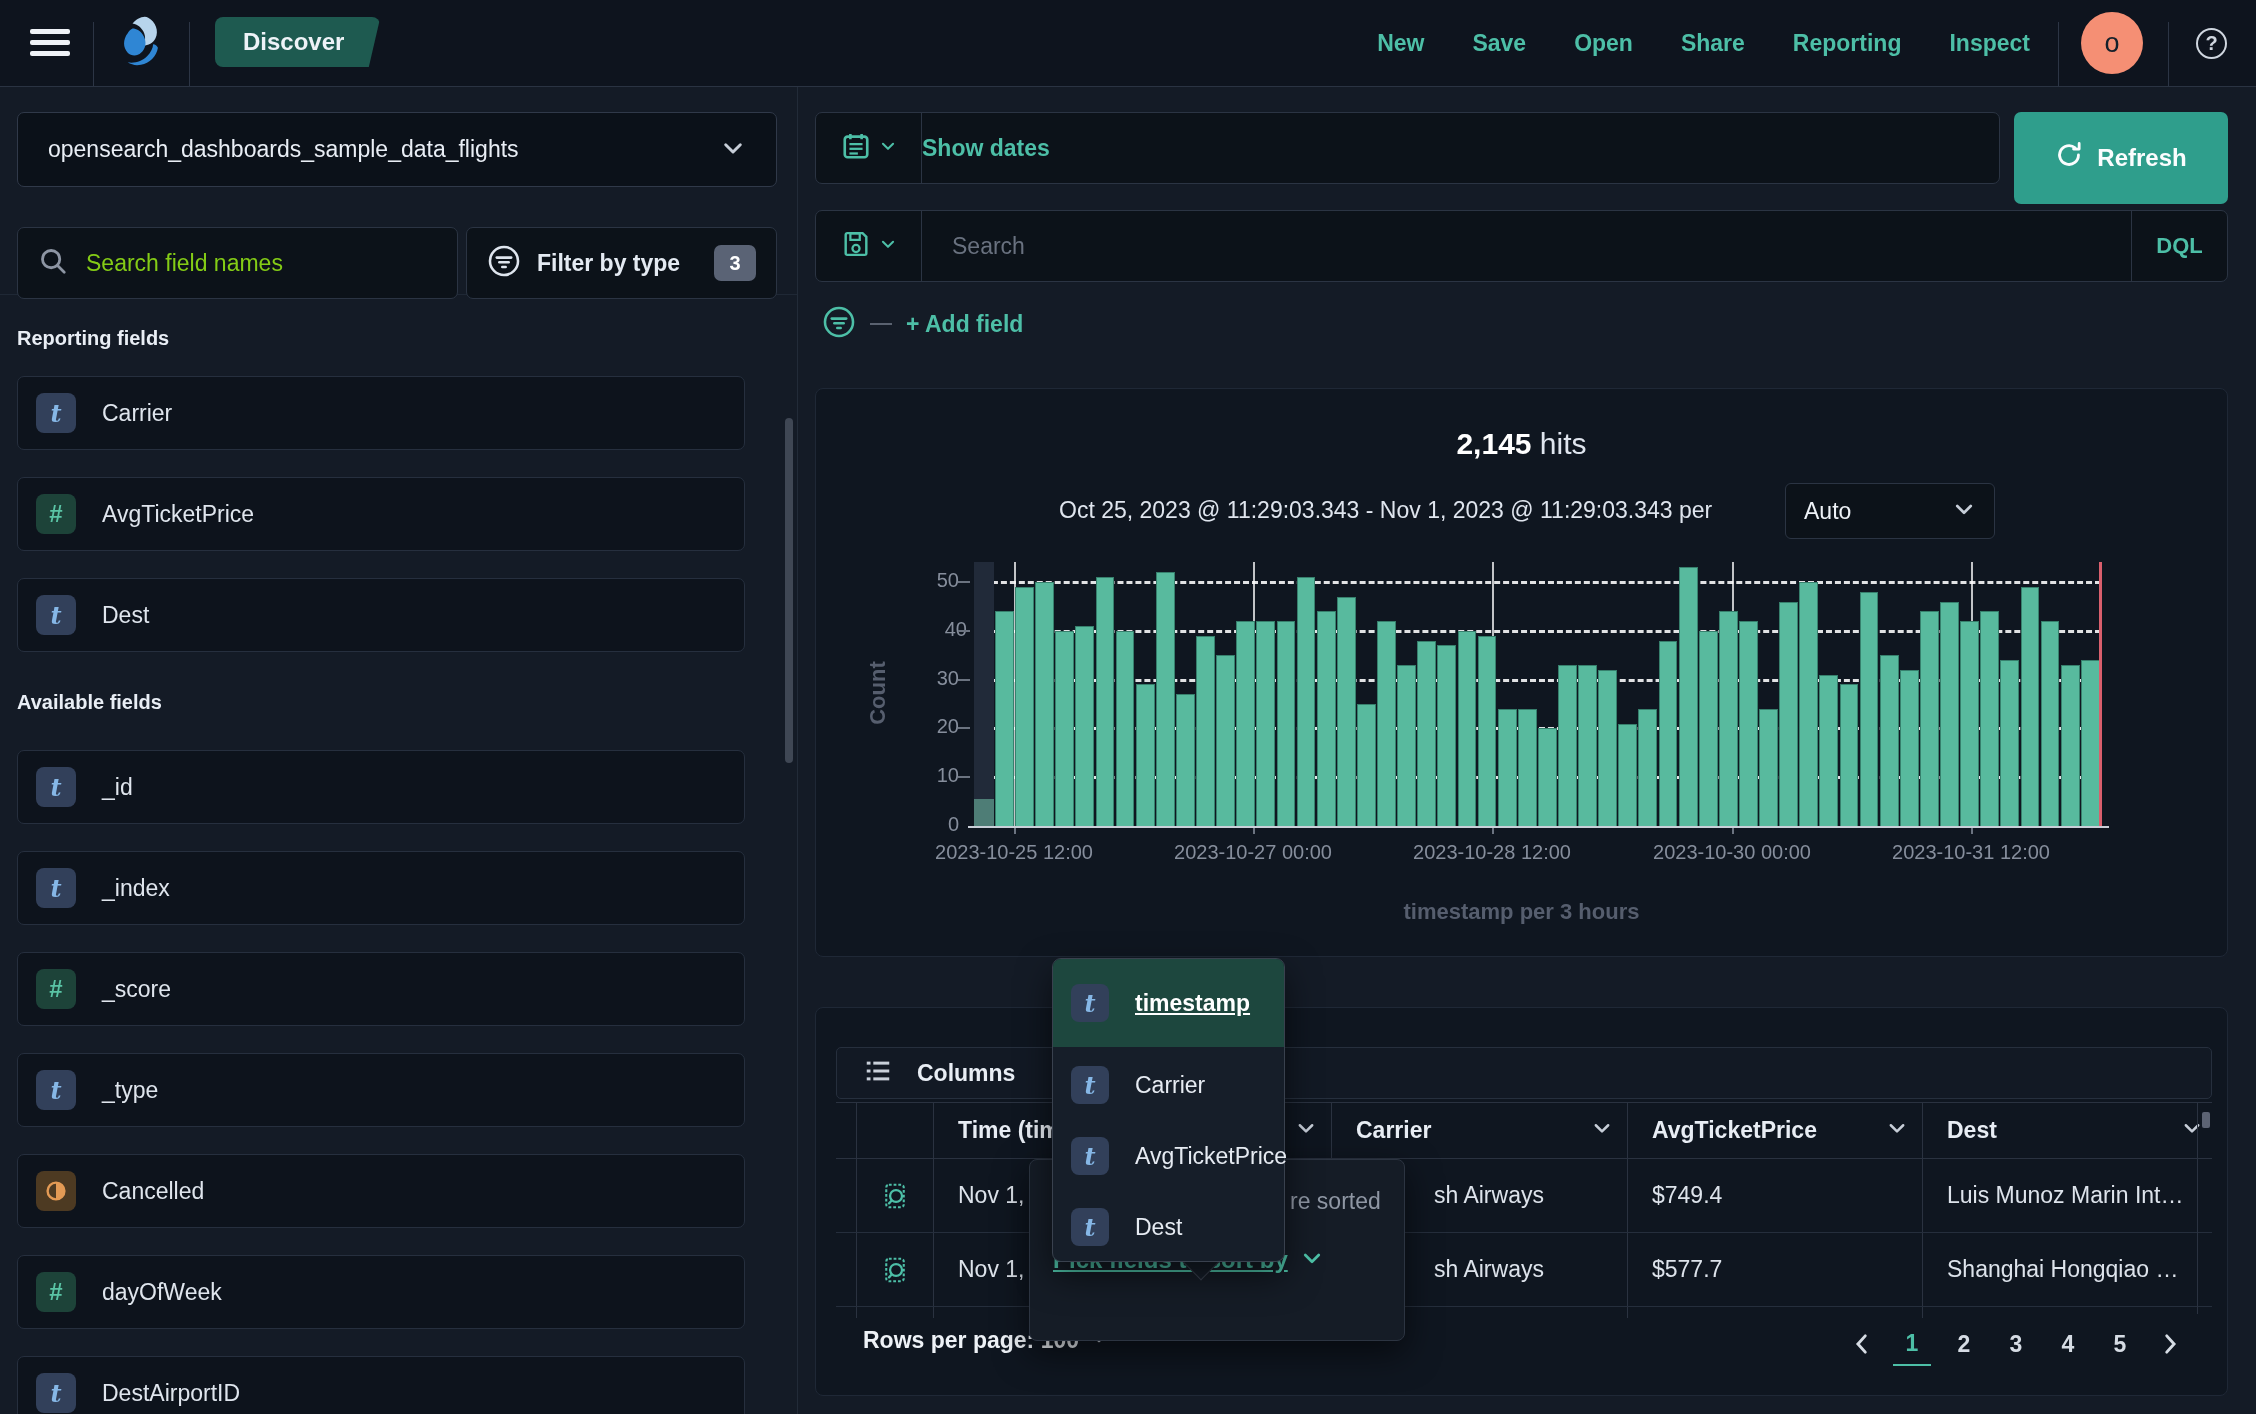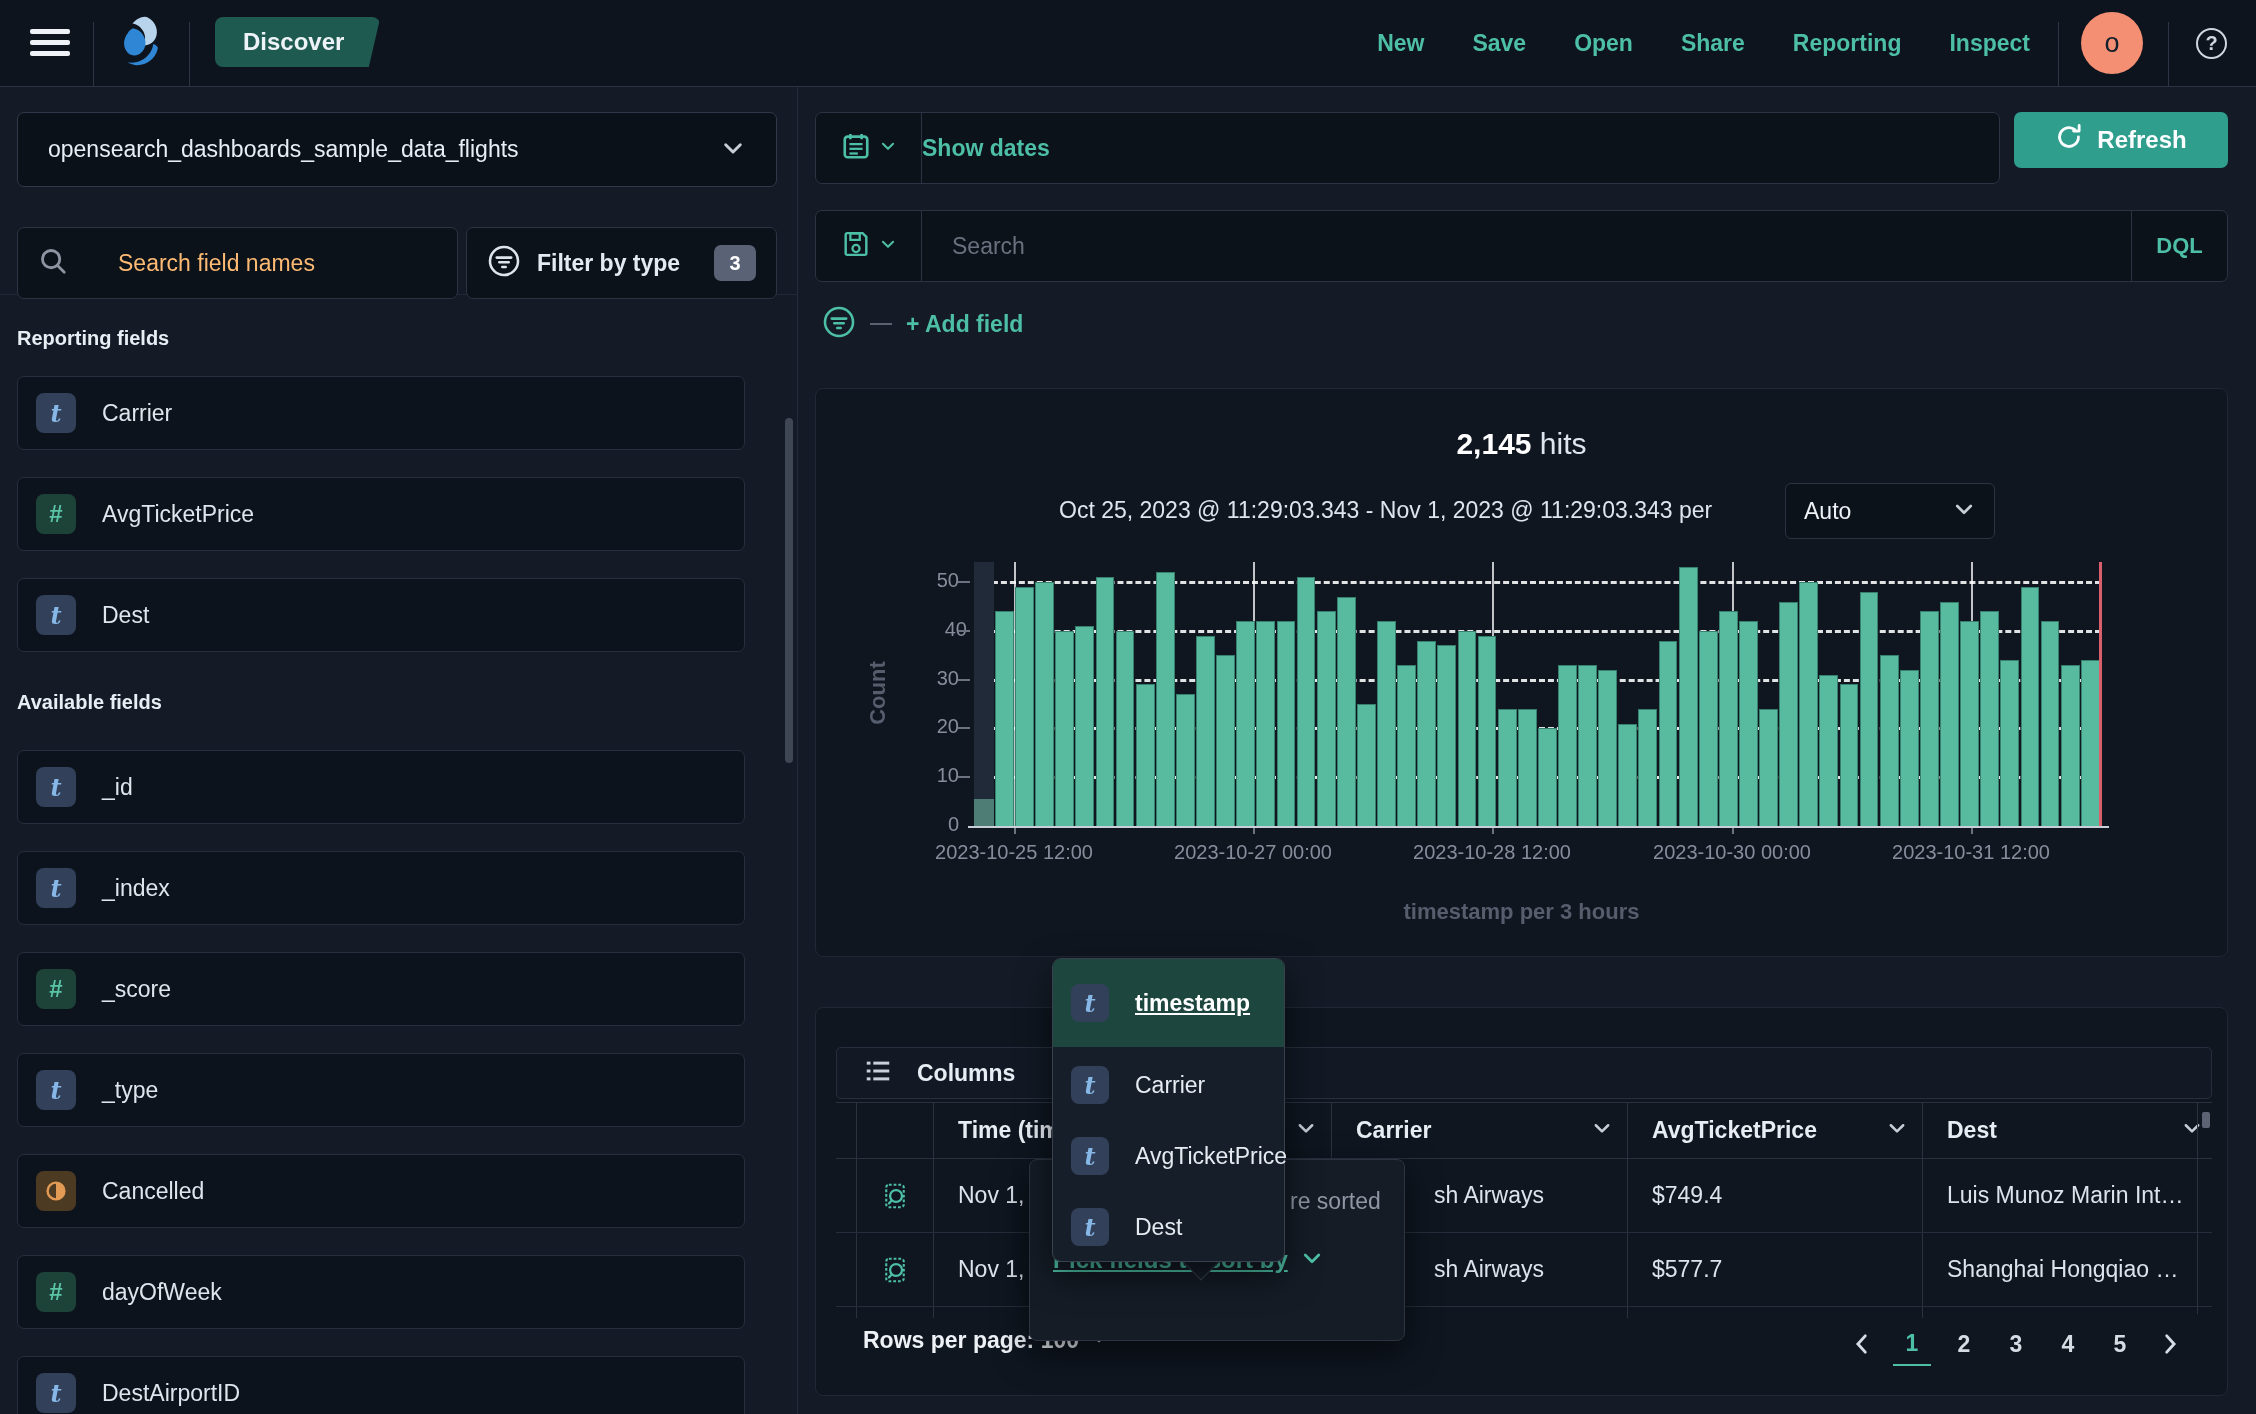--- a/index.html
+++ b/index.html
@@ -34,21 +34,21 @@
   #sidebar { position:absolute; left:0; top:87px; width:797px; height:1327px; }
   #sidebar-divider { position:absolute; left:797px; top:87px; width:1px; height:1327px; background:#222b38; }
   #sidebar-seam { position:absolute; left:0; top:207px; width:797px; height:1px; background:#1f2835; }
   #index-select { position:absolute; left:17px; top:25px; width:760px; height:75px;
         background:#0b1119; border:1px solid #303949; border-radius:7px;
         display:flex; align-items:center; padding:0 30px; cursor:pointer; }
   #index-select .label { font-size:23px; color:#e9eef5; flex:1; }
   #field-search { position:absolute; left:17px; top:140px; width:441px; height:72px;
         background:#0c1219; border:1px solid #2b3443; border-radius:7px;
         display:flex; align-items:center; padding:0 20px; gap:18px; }
-  #field-search .ph { color:#fdba74; font-size:23px;margin-left:32px; }
+  #field-search .ph { color:#84cc16; font-size:23px; }
   #filter-type-btn { position:absolute; left:466px; top:140px; width:311px; height:72px;
         background:#0c1219; border:1px solid #2b3443; border-radius:7px;
         display:flex; align-items:center; padding:0 20px; gap:16px; cursor:pointer; }
   #filter-type-btn .lbl { font-size:23px; font-weight:bold; color:#e4eaf2; flex:1; }
   #filter-type-btn .badge { background:#5a6375; color:#fff; font-size:20px; font-weight:bold;
         width:42px; height:36px; border-radius:7px; display:flex; align-items:center; justify-content:center; }
   .side-heading { position:absolute; left:17px; font-size:20px; font-weight:bold; color:#e9eef5; }
   .field-item { position:absolute; left:17px; width:728px; height:74px;
         background:#0d131c; border:1px solid #262f3e; border-radius:7px;
         display:flex; align-items:center; padding:0 18px; gap:26px; cursor:pointer; }
@@ -61,21 +61,21 @@
   #sidebar-scrollthumb { position:absolute; left:785px; top:331px; width:8px; height:345px;
         border-radius:4px; background:#3f4754; }
 
   
   .ctl-box { background:#0c1219; border:1px solid #2b3443; border-radius:7px; position:absolute; display:flex; }
   .ctl-seg { width:106px; border-right:1px solid #2b3443; display:flex; align-items:center;
         justify-content:center; gap:8px; cursor:pointer; }
   #datebar { left:815px; top:112px; width:1185px; height:72px; align-items:center; }
   #datebar .val { font-size:23px; color:#f2f5f9; padding-left:30px; flex:1; }
   #show-dates { color:#4dbfa7; font-size:23px; font-weight:bold; padding-right:26px; cursor:pointer; }
-  #refresh-btn { position:absolute; left:2014px; top:112px; width:214px; height:56px; border-radius:7px;
+  #refresh-btn { position:absolute; left:2014px; top:112px; width:214px; height:92px; border-radius:7px;
         background:#2f9e8c; color:#fbfdfe; font-size:24px; font-weight:bold;
         display:flex; align-items:center; justify-content:center; gap:14px; cursor:pointer; }
   #searchbar { left:815px; top:210px; width:1413px; height:72px; align-items:center; }
   #searchbar .ph { font-size:23px; color:#69717f; padding-left:30px; flex:1; cursor:text; }
   #dql { width:96px; align-self:stretch; border-left:1px solid #2b3443; display:flex; align-items:center;
         justify-content:center; color:#4dbfa7; font-size:22px; font-weight:bold; cursor:pointer; }
   #addfilter-row { position:absolute; left:822px; top:300px; height:48px; display:flex; align-items:center; gap:14px; }
   #addfilter-dash { width:22px; height:2px; background:#5a6270; }
   #add-filter { color:#4dbfa7; font-size:23px; font-weight:bold; cursor:pointer; }
 

